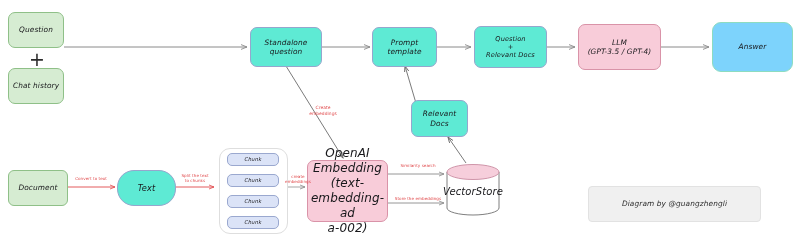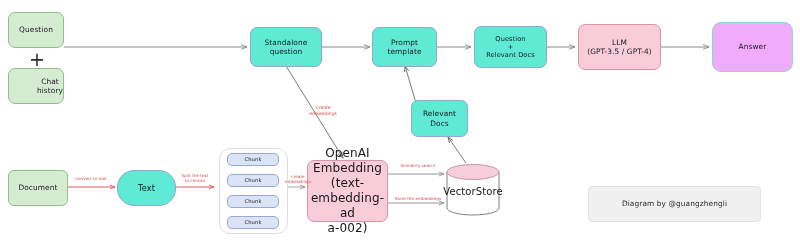--- a/index.html
+++ b/index.html
@@ -31,35 +31,36 @@
     display: flex;
     align-items: center;
     justify-content: center;
     text-align: center;
     border-radius: 7px;
     border: 1px solid #9aa7c4;
     font-family: "DejaVu Sans", sans-serif;
     line-height: 1.25;
     color: #18181b;
     letter-spacing: 0.1px;
+    font-style: italic;
   }
   .node-green {
     background: #d6ecd2;
     border-color: #8fc088;
   }
   .node-blue {
     background: #5eead4;
     border-color: #96a6cd;
   }
   .node-pink {
     background: #f8ccd9;
     border-color: #d993a8;
   }
   .node-answer {
-    background: #f0abfc;
+    background: #7dd3fc;
     border-color: #8ddcc0;
     border-radius: 9px;
     text-align: center;
   }
   .node-credit {
     background: #f0f0f0;
     border-color: #e2e2e2;
     border-radius: 4px;
     color: #2a2a2a;
     margin-top: 28px;
@@ -138,21 +139,21 @@
     <g>
       <path d="M447,172 L447,208 A26,7 0 0 0 499,208 L499,172 Z" fill="#ffffff" stroke="#6f6f6f" stroke-width="0.9"></path>
       <ellipse cx="473" cy="172" rx="26" ry="7.5" fill="#f6cedb" stroke="#c98ca2" stroke-width="0.9"></ellipse>
     </g>
   </svg>
 
   <div class="node node-green t-8" style="left:8px; top:12px; width:56px; height:36px;">Question</div>
 
   <div class="plus" style="left:29px; top:50px;">+</div>
 
-  <div class="node node-green t-8" style="left:8px; top:68px; width:56px; height:36px;padding-left:28px;">Chat history</div>
+  <div class="node node-green t-8" style="left:8px; top:68px; width:56px; height:36px;">Chat history</div>
 
   <div class="node node-blue t-8" style="left:250px; top:27px; width:72px; height:40px; white-space:pre-line;">Standalone
 question</div>
 
   <div class="node node-blue t-8" style="left:372px; top:27px; width:65px; height:40px; white-space:pre-line;">Prompt
 template</div>
 
   <div class="node node-blue t-7" style="left:474px; top:26px; width:73px; height:42px; white-space:pre-line;">Question
 +
 Relevant Docs</div>

